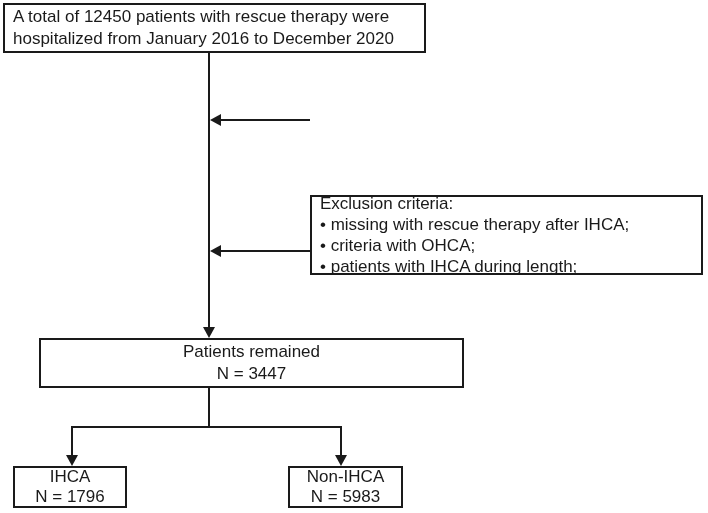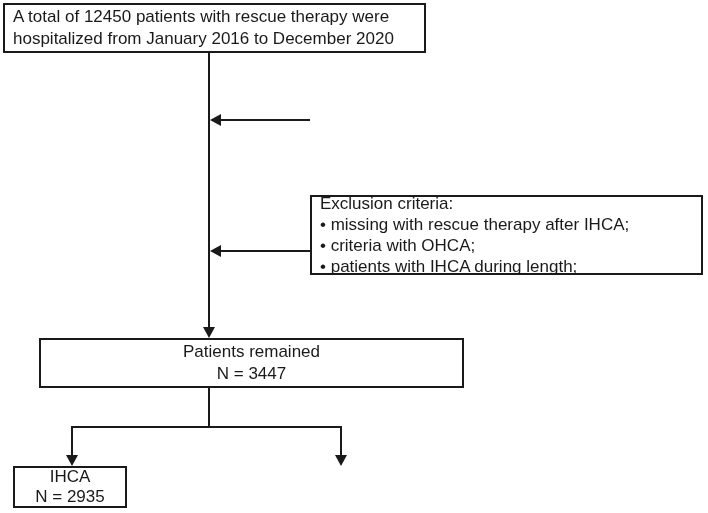--- a/index.html
+++ b/index.html
@@ -71,17 +71,21 @@
 
   <div class="vline" style="left:208px;top:388px;width:2px;height:40px;"></div>
   <div class="hline" style="left:71px;top:426px;width:271px;height:2px;"></div>
   <div class="vline" style="left:71px;top:426px;width:2px;height:30px;"></div>
   <div class="arr down" style="left:66px;top:455px;"></div>
   <div class="vline" style="left:340px;top:426px;width:2px;height:30px;"></div>
   <div class="arr down" style="left:335px;top:455px;"></div>
 
   <div class="box center-text small" style="left:13px;top:466px;width:114px;height:42px;">
     <div class="ln">IHCA</div>
-    <div class="ln">N = 2935</div>
+    <div class="ln">N = 1796</div>
   </div>
 
+  <div class="box center-text small" style="left:288px;top:466px;width:115px;height:42px;">
+    <div class="ln">Non-IHCA</div>
+    <div class="ln">N = 5983</div>
+  </div>
 
 </div>
 
 </body></html>

